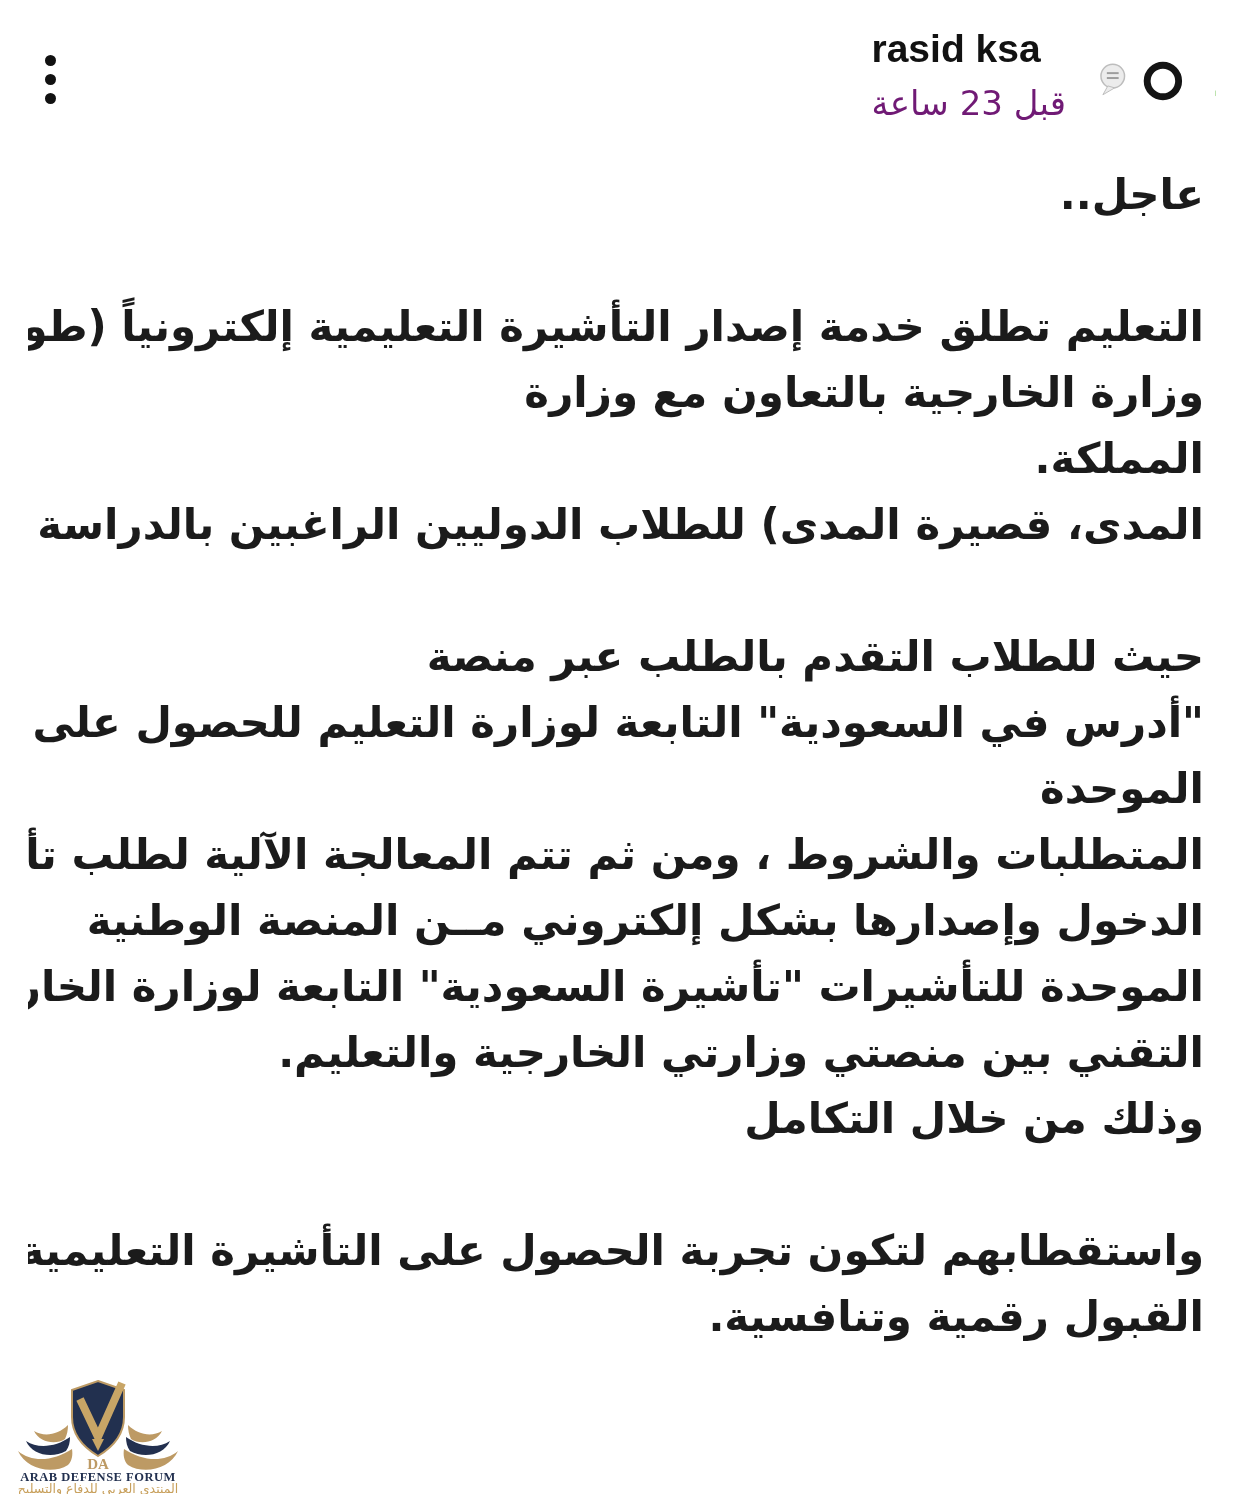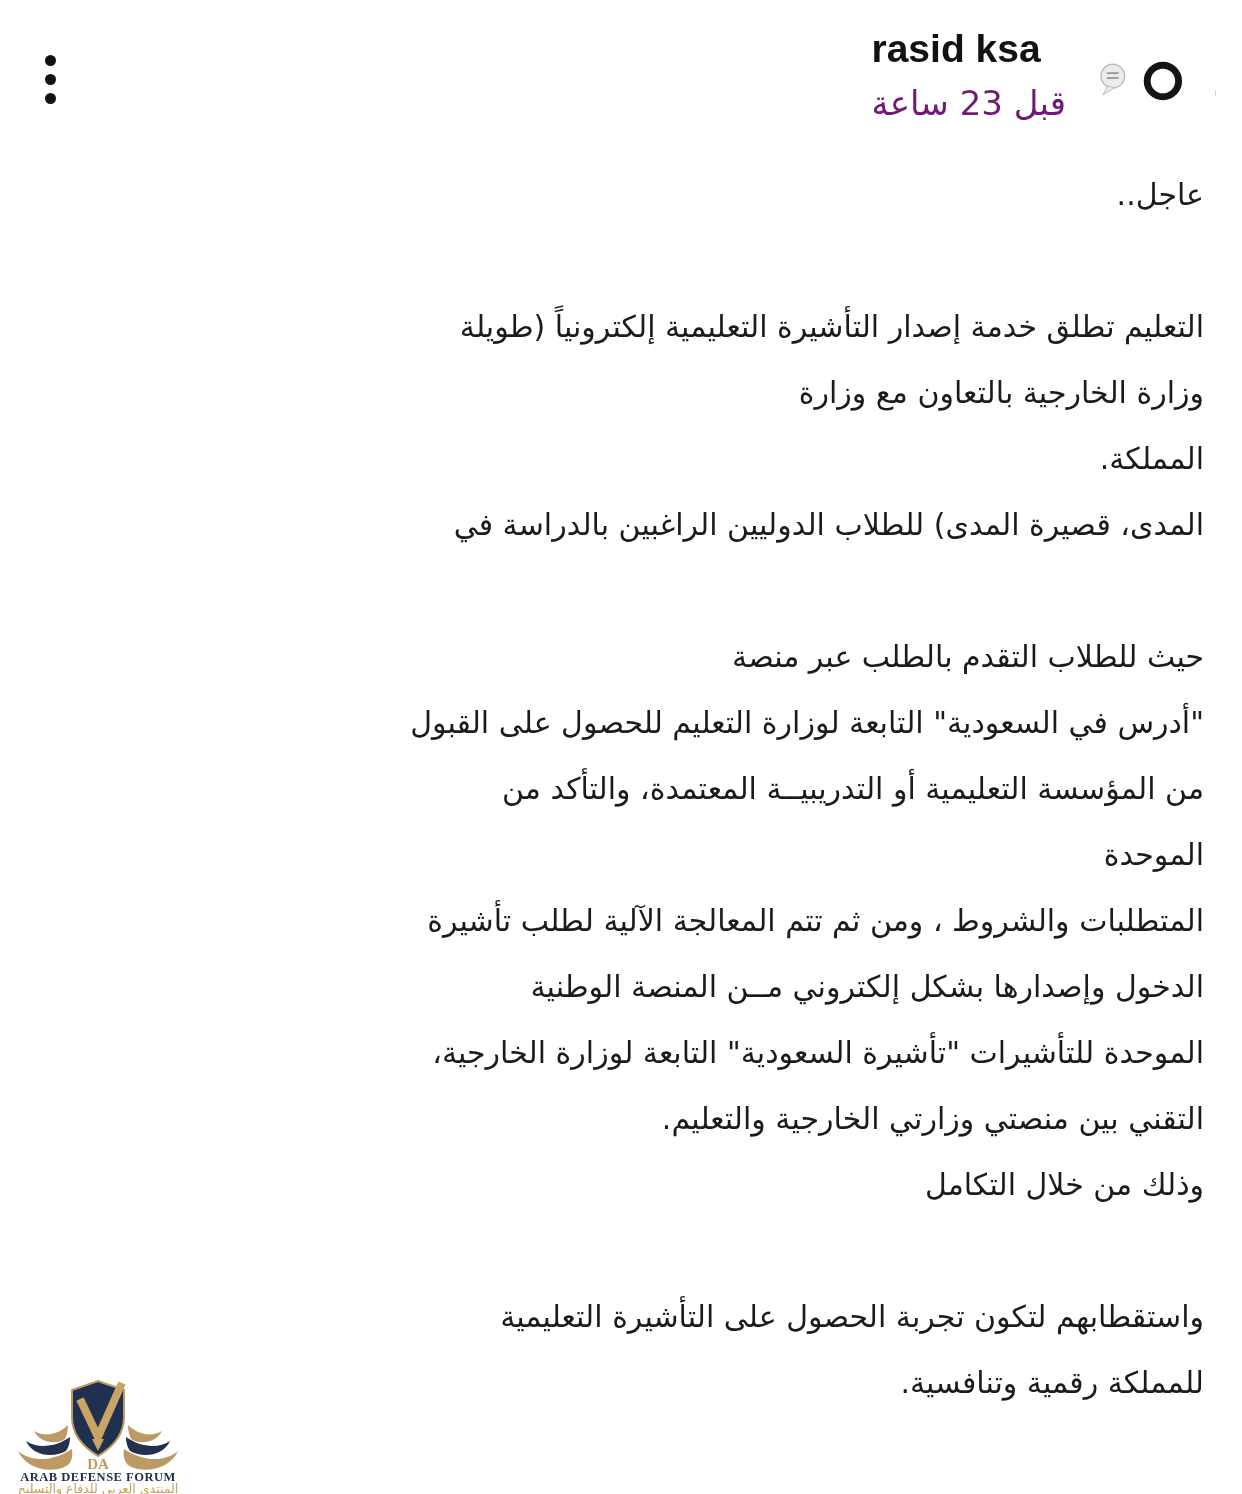--- a/index.html
+++ b/index.html
@@ -13,21 +13,21 @@
 
   
   .header-text{position:absolute;top:18px;right:176px;text-align:left;margin-top:8px;}
   .author{font-family:"Liberation Sans","DejaVu Sans",sans-serif;font-weight:bold;
           font-size:39px;color:#121212;line-height:46px;}
   .timestamp{direction:rtl;font-size:34px;color:#701a75;line-height:42px;margin-top:10px;}
   .rasid-logo{position:absolute;top:50px;right:26px;width:118px;height:60px;}
 
   
   .post-body{position:absolute;top:162px;left:28px;right:38px;direction:rtl;text-align:right;
-             font-size:30px;line-height:66px;color:#1b1b1b;}
+             font-size:42px;line-height:66px;color:#1b1b1b;font-weight:bold;}
   .post-body .line{white-space:nowrap;height:66px;overflow:hidden;}
 
   
   .watermark{position:absolute;left:10px;top:1377px;width:176px;height:117px;}
 </style>
 </head>
 <body>
 
 <div class="page">
 
@@ -56,30 +56,29 @@
   <div class="post-body">
       <div class="line">عاجل..</div>
       <div class="line">&nbsp;</div>
       <div class="line">التعليم تطلق خدمة إصدار التأشيرة التعليمية إلكترونياً (طويلة</div>
       <div class="line">وزارة الخارجية بالتعاون مع وزارة</div>
       <div class="line">المملكة.</div>
       <div class="line">المدى، قصيرة المدى) للطلاب الدوليين الراغبين بالدراسة في</div>
       <div class="line">&nbsp;</div>
       <div class="line">حيث للطلاب التقدم بالطلب عبر منصة</div>
       <div class="line">"أدرس في السعودية" التابعة لوزارة التعليم للحصول على القبول</div>
-      <div class="line">من المؤسسة التعليمية أو التدريبيــة المعتمدة، والتأكد من</div>
       <div class="line">الموحدة</div>
       <div class="line">المتطلبات والشروط ، ومن ثم تتم المعالجة الآلية لطلب تأشيرة</div>
       <div class="line">الدخول وإصدارها بشكل إلكتروني مــن المنصة الوطنية</div>
       <div class="line">الموحدة للتأشيرات "تأشيرة السعودية" التابعة لوزارة الخارجية،</div>
       <div class="line">التقني بين منصتي وزارتي الخارجية والتعليم.</div>
       <div class="line">وذلك من خلال التكامل</div>
       <div class="line">&nbsp;</div>
       <div class="line">واستقطابهم لتكون تجربة الحصول على التأشيرة التعليمية</div>
-      <div class="line">للمملكة رقمية وتنافسية.</div>
+      <div class="line">القبول رقمية وتنافسية.</div>
     </div>
 
   <svg class="watermark" viewBox="0 0 176 117" aria-hidden="true">
     <g>
 
       <path d="M62,72 C44,84 22,86 8,74 C16,92 42,98 58,88 C62,84 63,78 62,72 Z" fill="#bd9a64"></path>
       <path d="M60,60 C46,70 28,72 16,64 C22,78 42,82 56,74 C59,70 60,65 60,60 Z" fill="#23304f"></path>
       <path d="M58,48 C48,58 34,60 24,54 C30,66 46,68 55,62 C57,58 58,53 58,48 Z" fill="#bd9a64"></path>
 
       <path d="M114,72 C132,84 154,86 168,74 C160,92 134,98 118,88 C114,84 113,78 114,72 Z" fill="#bd9a64"></path>

